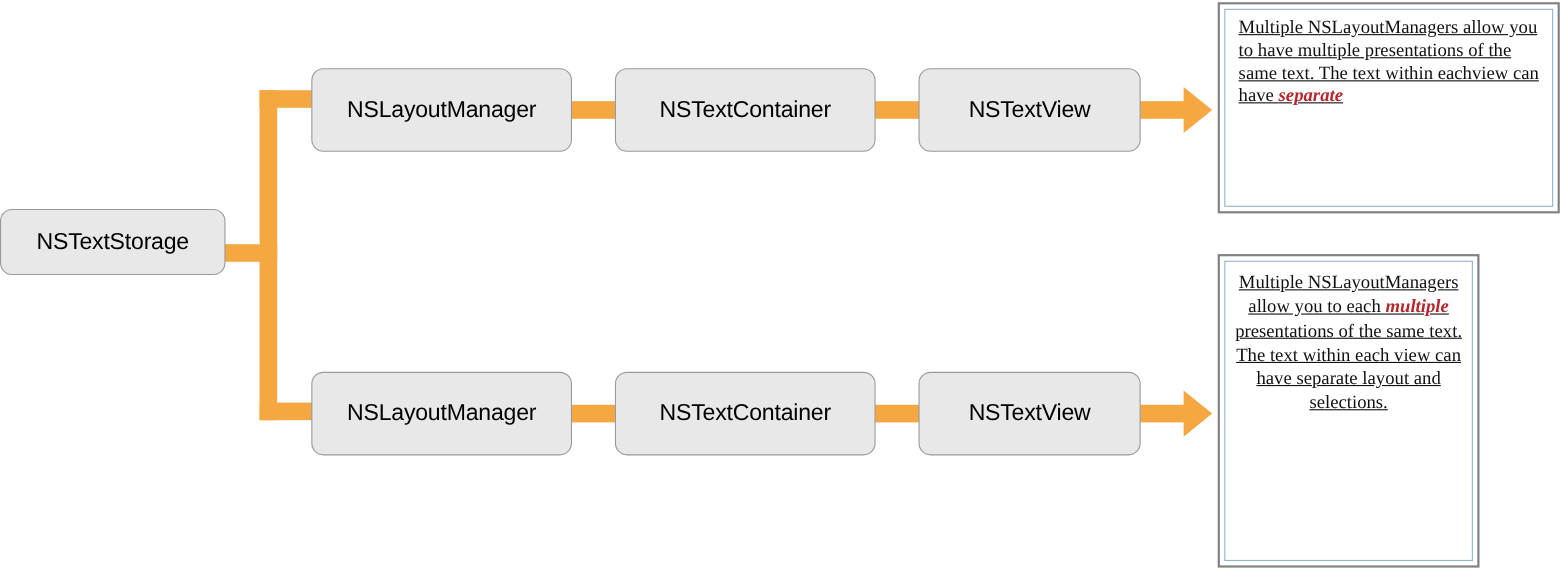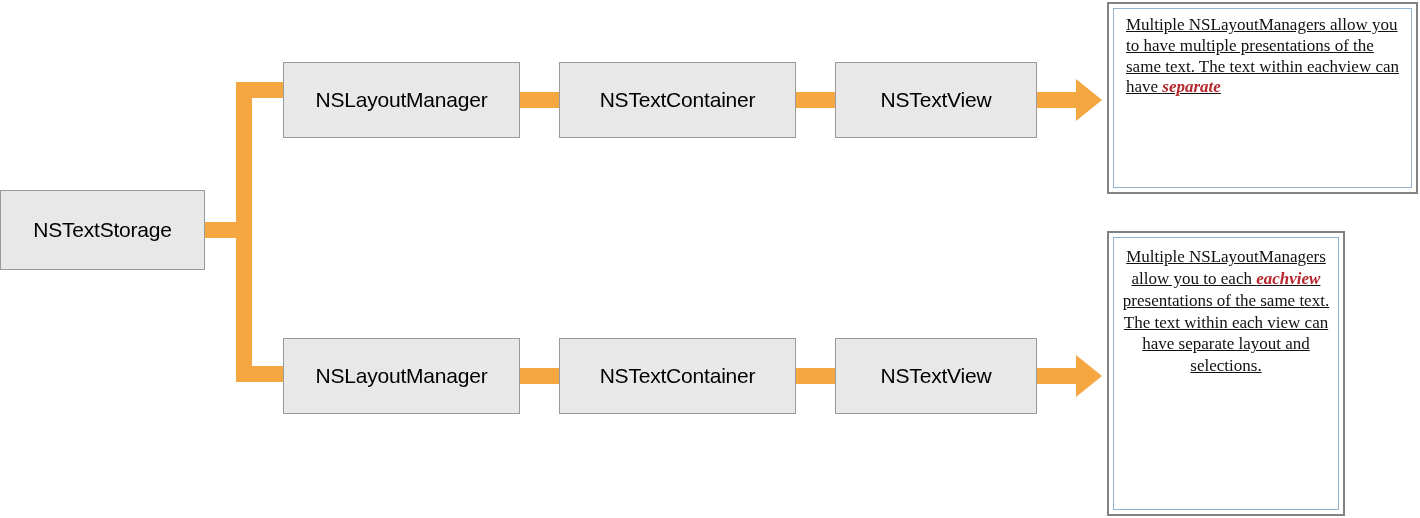--- a/index.html
+++ b/index.html
@@ -15,21 +15,21 @@
     overflow: hidden;
     font-family: "Liberation Sans", sans-serif;
   }
 
   
   .node {
     position: absolute;
     box-sizing: border-box;
     background: #e8e8e8;
     border: 1.5px solid #9a9a9a;
-    border-radius: 0;
+    border-radius: 11px;
     display: flex;
     align-items: center;
     justify-content: center;
     color: #000000;
     font-family: "Liberation Sans", sans-serif;
     font-size: 21px;
     letter-spacing: -0.2px;
     white-space: nowrap;
     z-index: 3;
   }
@@ -102,21 +102,21 @@
   <div class="node" style="left:283px; top:62px; width:237px; height:76px;">
     <span>NSLayoutManager</span>
   </div>
   <div class="node" style="left:559px; top:62px; width:237px; height:76px;">
     <span>NSTextContainer</span>
   </div>
   <div class="node" style="left:835px; top:62px; width:202px; height:76px;">
     <span>NSTextView</span>
   </div>
 
-  <div class="node" style="left:0px; top:190px; width:205px; height:80px;">
+  <div class="node" style="left:0px; top:190px; width:205px; height:60px;">
     <span>NSTextStorage</span>
   </div>
 
   <div class="conn" style="left:516px; top:368px; width:52px; height:16px;"></div>
   <div class="conn" style="left:792px; top:368px; width:52px; height:16px;"></div>
   <div class="conn" style="left:1036px; top:368px; width:46px; height:16px;"></div>
   <div class="arrow-head" style="left:1076px; top:355px;"></div>
 
   <div class="node" style="left:283px; top:338px; width:237px; height:76px;">
     <span>NSLayoutManager</span>
@@ -126,16 +126,16 @@
   </div>
   <div class="node" style="left:835px; top:338px; width:202px; height:76px;">
     <span>NSTextView</span>
   </div>
 
   <div class="textpanel" style="left:1107px; top:2px; width:311px; height:192px;">
     <div class="textpanel-inner"><span>Multiple NSLayoutManagers allow you to have multiple presentations of the same text. The text within eachview can have </span><span class="hl">separate</span></div>
   </div>
 
   <div class="textpanel" style="left:1107px; top:231px; width:238px; height:285px;">
-    <div class="textpanel-inner centered"><span>Multiple NSLayoutManagers allow you to each </span><span class="hl">eachview</span><span> presentations of the same text. The text within each view can have separate layout and selections.</span></div>
+    <div class="textpanel-inner centered"><span>Multiple NSLayoutManagers allow you to each </span><span class="hl">multiple</span><span> presentations of the same text. The text within each view can have separate layout and selections.</span></div>
   </div>
 
 </div>
 
 </body></html>

